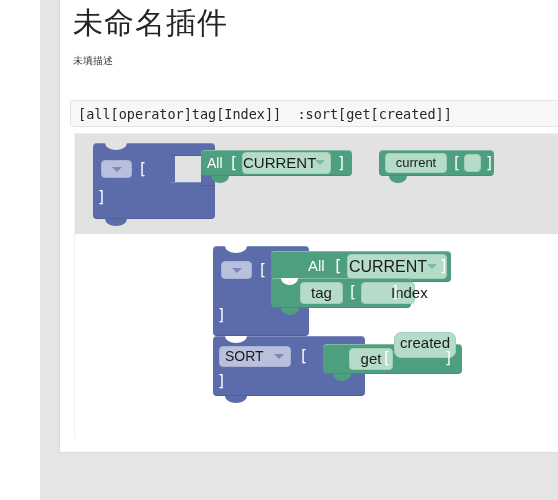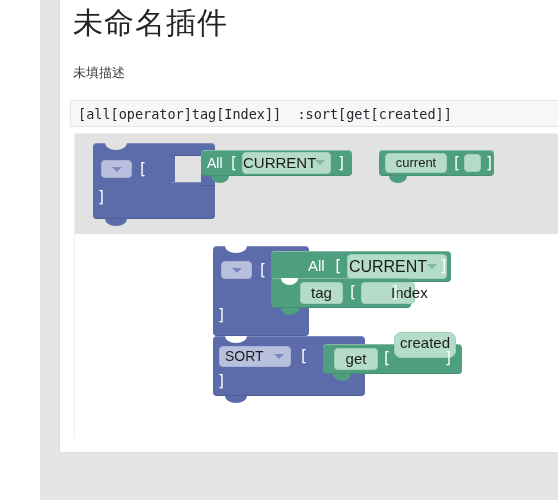--- a/index.html
+++ b/index.html
@@ -27,22 +27,22 @@
     left: 33px; top: 4px;
     font-size: 30px;
     line-height: 38px;
     color: #222428;
     font-weight: 400;
     letter-spacing: 1px;
     white-space: nowrap;
   }
   .page-desc {
     position: absolute;
-    left: 33px; top: 64px;
-    font-size: 13px;
+    left: 33px; top: 52px;
+    font-size: 10px;
     line-height: 18px;
     color: #3c4043;
     white-space: nowrap;
   }
 
   
   .code-box {
     position: absolute;
     left: 30px; top: 100px;
     width: 534px; height: 27px;
@@ -283,21 +283,21 @@
         <div class="blue-notch-in" style="left:150px; top:102px; background:#ffffff;"></div>
         <div class="blue-notch-out" style="left:150px; top:162px;"></div>
         <div class="field-blue" style="left:144px; top:112px; width:72px; height:21px; padding-left:5px; padding-right:18px; font-size:14px; line-height:19px;">SORT</div>
         <div class="dd-arrow blue-a" style="left:199px; top:120px;"></div>
         <div class="bracket" style="left:224px; top:113px;">[</div>
         <div class="bracket" style="left:142px; top:138px;">]</div>
 
         <div class="blk">
           <div class="green-body" style="left:248px; top:110px; width:139px; height:30px;"></div>
           <div class="green-tab" style="left:258px; top:140px;"></div>
-          <div class="field-green lg" style="left:259px; top:114px; width:44px; height:22px; line-height:20px;">get</div>
+          <div class="field-green lg" style="left:274px; top:114px; width:44px; height:22px; line-height:20px;">get</div>
           <div class="bracket" style="left:307px; top:115px;">[</div>
           <div class="field-green lg" style="left:320px; top:98px; width:67px; height:26px; line-height:20px; left:319px; width:62px;border-radius:7px;">created</div>
           <div class="bracket" style="left:369px; top:115px;">]</div>
         </div>
       </div>
 
     </div>
   </div>
 </div>
 

